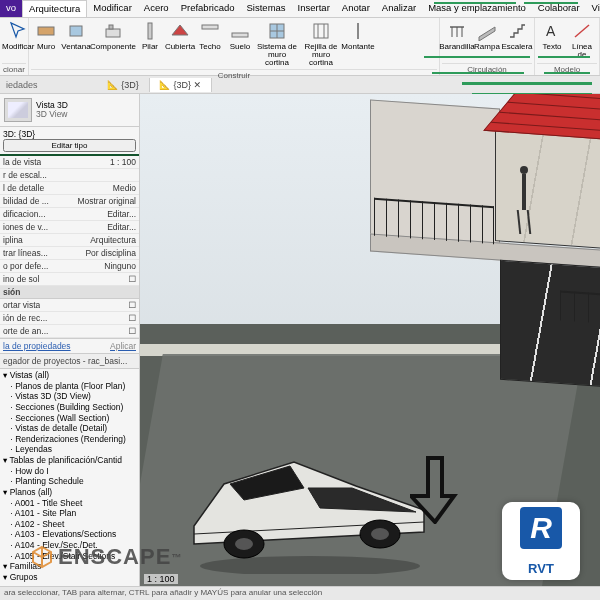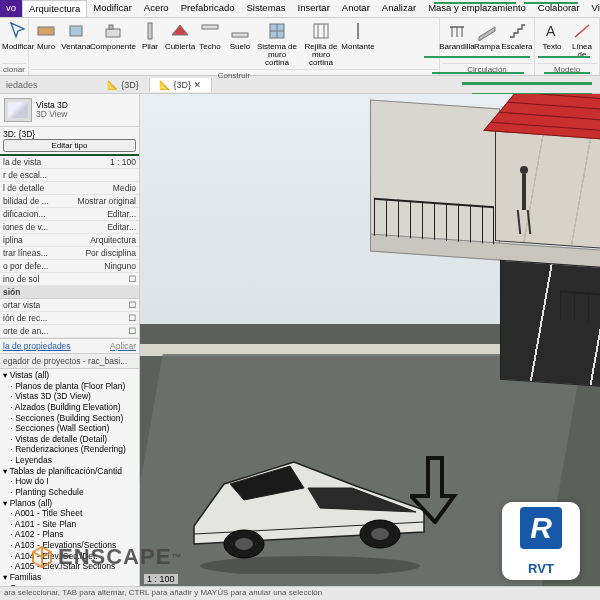--- a/index.html
+++ b/index.html
@@ -308,33 +308,32 @@
       </div>
     <div class="link-row">
       <span>la de propiedades</span>
       <span style="color:#888;text-decoration:none">Aplicar</span>
     </div>
     <div class="browser-header">egador de proyectos - rac_basi...</div>
     <div class="tree" id="tree">
         <div class="tree-item root">▾ Vistas (all)</div>
         <div class="tree-item">· Planos de planta (Floor Plan)</div>
         <div class="tree-item">· Vistas 3D (3D View)</div>
-        <div class="tree-item">· Alzados (Building Elevation)</div>
         <div class="tree-item">· Secciones (Building Section)</div>
         <div class="tree-item">· Secciones (Wall Section)</div>
         <div class="tree-item">· Vistas de detalle (Detail)</div>
         <div class="tree-item">· Renderizaciones (Rendering)</div>
         <div class="tree-item">· Leyendas</div>
         <div class="tree-item root">▾ Tablas de planificación/Cantid</div>
         <div class="tree-item">· How do I</div>
         <div class="tree-item">· Planting Schedule</div>
         <div class="tree-item root">▾ Planos (all)</div>
         <div class="tree-item">· A001 - Title Sheet</div>
         <div class="tree-item">· A101 - Site Plan</div>
-        <div class="tree-item">· A102 - Plans</div>
+        <div class="tree-item">· A102 - Sheet</div>
         <div class="tree-item">· A103 - Elevations/Sections</div>
         <div class="tree-item">· A104 - Elev./Sec./Det.</div>
         <div class="tree-item">· A105 - Elev./Stair Sections</div>
         <div class="tree-item root">▾ Familias</div>
         <div class="tree-item root">▾ Grupos</div>
       </div>
   </div>
 
   <div class="viewport">
     <div class="ground"></div>

